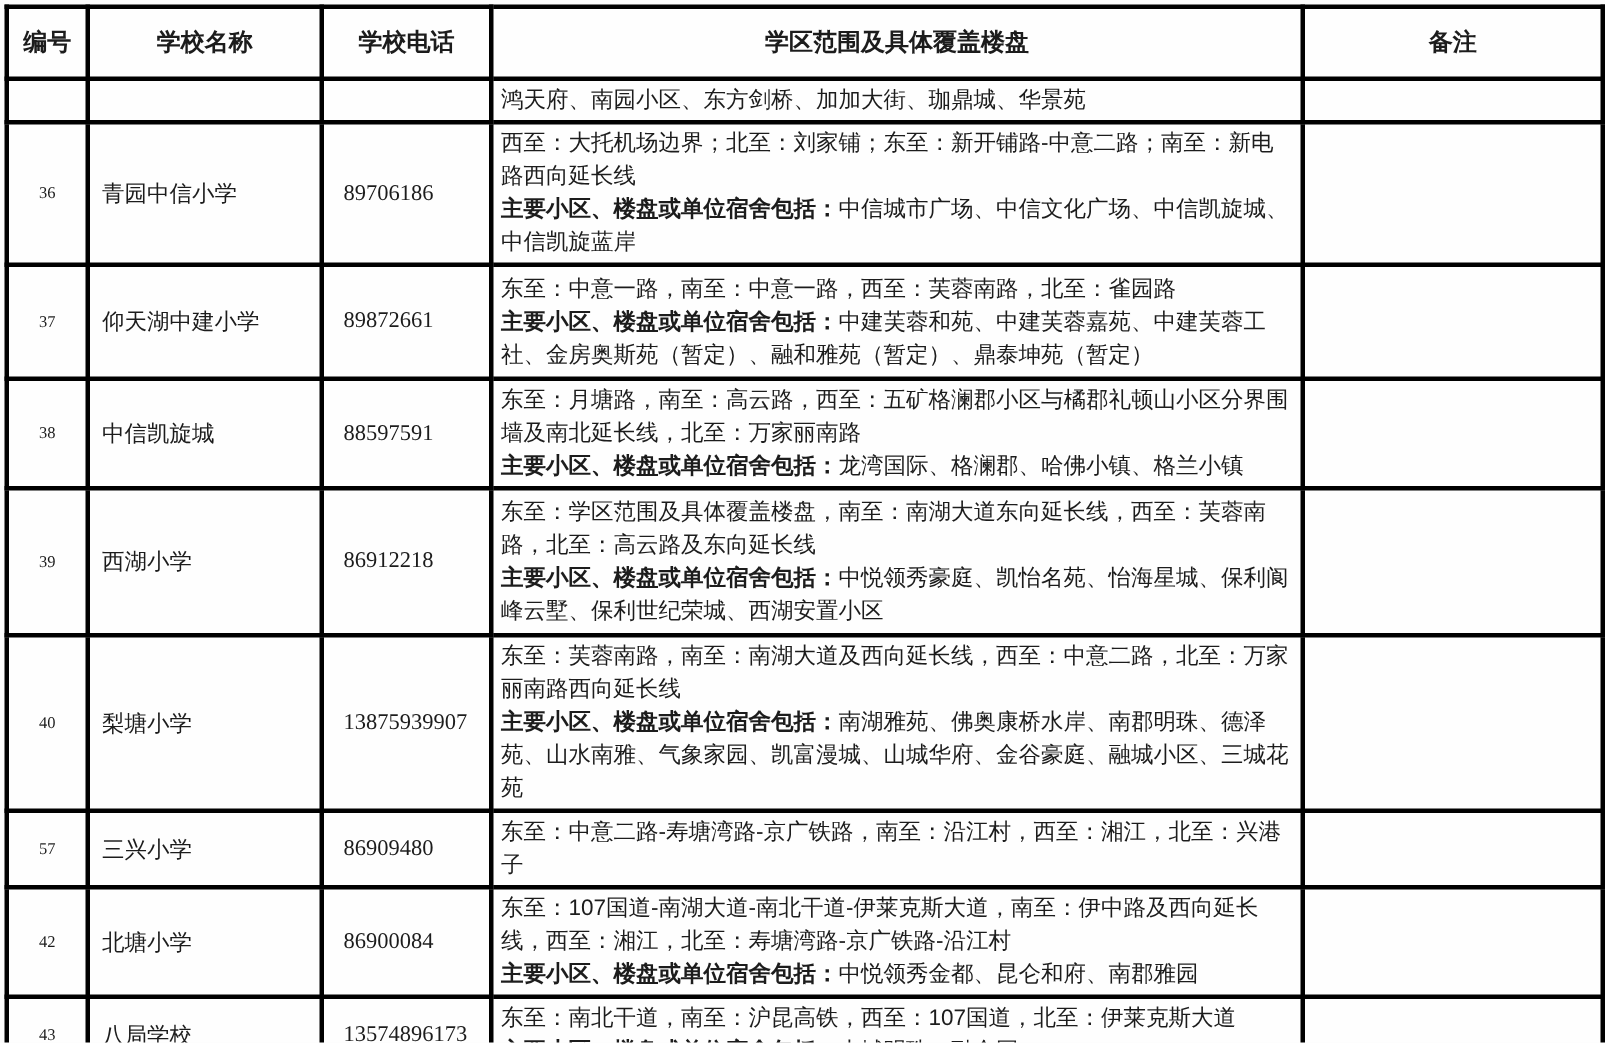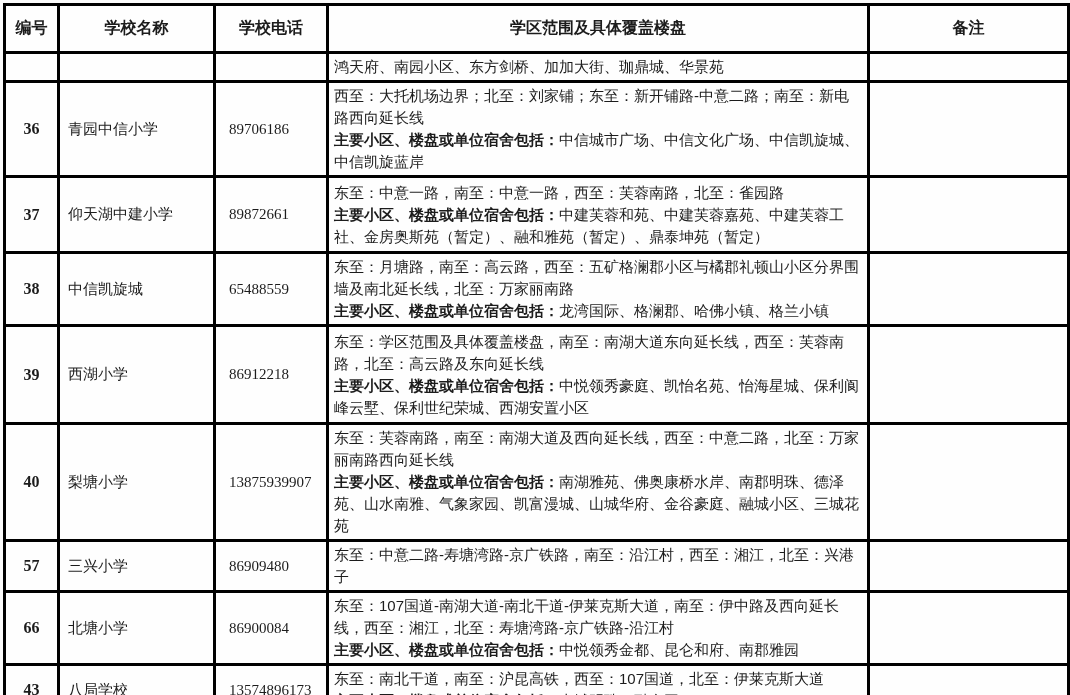--- a/index.html
+++ b/index.html
@@ -28,22 +28,22 @@
   }
   .schools-table th {
     font-size: 16px;
     font-weight: bold;
     text-align: center;
     padding: 2px;
   }
   td.c-id {
     text-align: center;
     font-family: "Liberation Serif", serif;
-    font-weight: bold;
-    font-size: 16px;
+    font-weight: normal;
+    font-size: 11px;
   }
   td.c-school {
     font-size: 15px;
     padding-left: 8px;
   }
   td.c-phone {
     font-family: "Liberation Serif", serif;
     font-size: 15px;
     padding-left: 13px;
   }
@@ -118,21 +118,21 @@
       <td class="c-phone">89872661</td>
       <td class="c-district">
         <div class="boundary">东至：中意一路，南至：中意一路，西至：芙蓉南路，北至：雀园路</div>
         <div class="covered-line"><b>主要小区、楼盘或单位宿舍包括：</b><span>中建芙蓉和苑、中建芙蓉嘉苑、中建芙蓉工社、金房奥斯苑（暂定）、融和雅苑（暂定）、鼎泰坤苑（暂定）</span></div>
       </td>
       <td class="c-remark"></td>
     </tr>
     <tr class="h-r38">
       <td class="c-id">38</td>
       <td class="c-school">中信凯旋城</td>
-      <td class="c-phone">65488559</td>
+      <td class="c-phone">88597591</td>
       <td class="c-district">
         <div class="boundary">东至：月塘路，南至：高云路，西至：五矿格澜郡小区与橘郡礼顿山小区分界围墙及南北延长线，北至：万家丽南路</div>
         <div class="covered-line"><b>主要小区、楼盘或单位宿舍包括：</b><span>龙湾国际、格澜郡、哈佛小镇、格兰小镇</span></div>
       </td>
       <td class="c-remark"></td>
     </tr>
     <tr class="h-r39">
       <td class="c-id">39</td>
       <td class="c-school">西湖小学</td>
       <td class="c-phone">86912218</td>
@@ -156,21 +156,21 @@
       <td class="c-id">57</td>
       <td class="c-school">三兴小学</td>
       <td class="c-phone">86909480</td>
       <td class="c-district">
         <div class="boundary">东至：中意二路-寿塘湾路-京广铁路，南至：沿江村，西至：湘江，北至：兴港子</div>
         <div class="covered-line"><b></b><span></span></div>
       </td>
       <td class="c-remark"></td>
     </tr>
     <tr class="h-r42">
-      <td class="c-id">66</td>
+      <td class="c-id">42</td>
       <td class="c-school">北塘小学</td>
       <td class="c-phone">86900084</td>
       <td class="c-district">
         <div class="boundary">东至：107国道-南湖大道-南北干道-伊莱克斯大道，南至：伊中路及西向延长线，西至：湘江，北至：寿塘湾路-京广铁路-沿江村</div>
         <div class="covered-line"><b>主要小区、楼盘或单位宿舍包括：</b><span>中悦领秀金都、昆仑和府、南郡雅园</span></div>
       </td>
       <td class="c-remark"></td>
     </tr>
     <tr class="h-r43">
       <td class="c-id">43</td>

